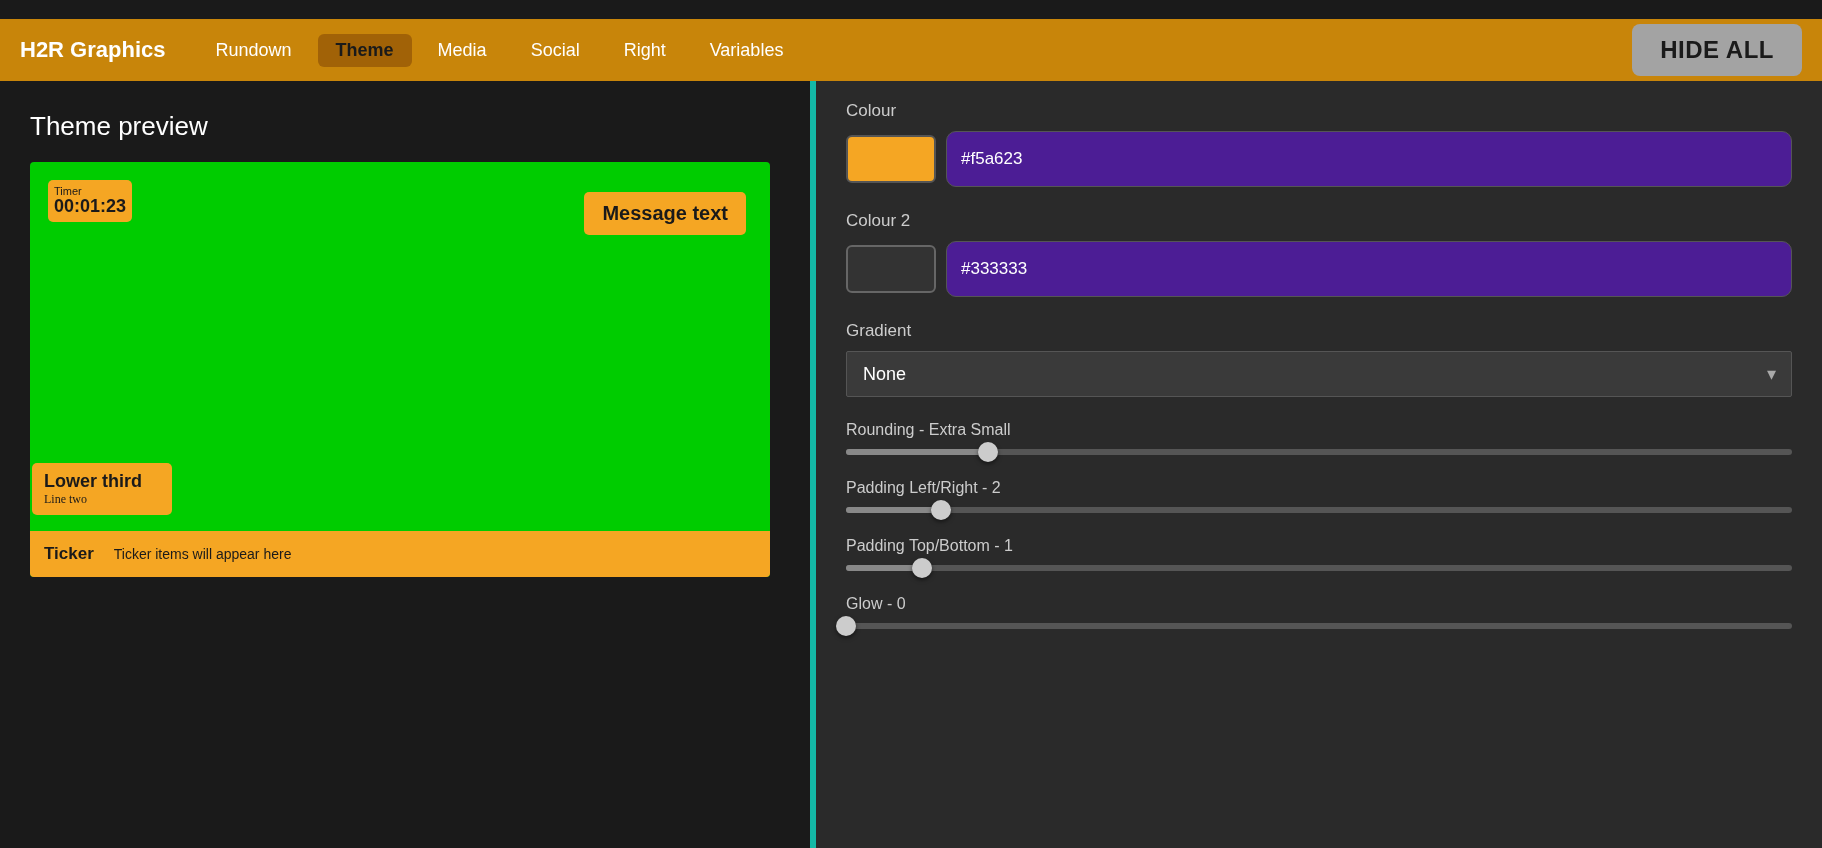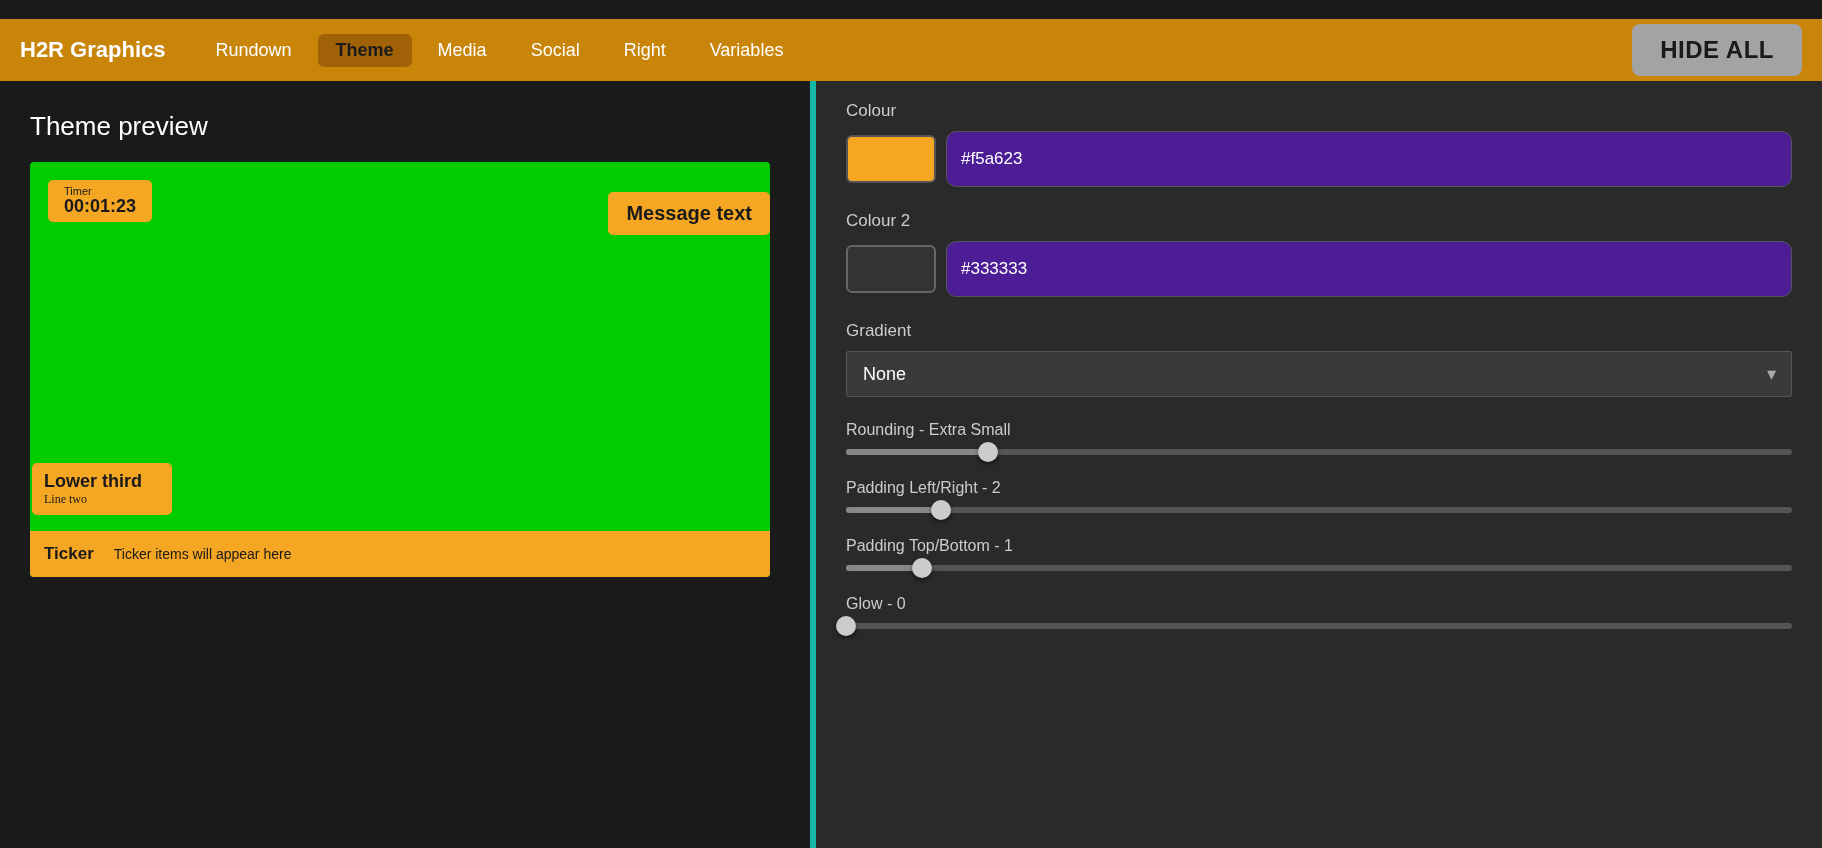--- a/index.html
+++ b/index.html
@@ -90,39 +90,39 @@
       overflow: hidden;
     }
 
     
     .widget-timer {
       position: absolute;
       top: 18px;
       left: 18px;
       background: #f5a623;
       border-radius: 5px;
-      padding: 5px 16px;
+      padding: 5px 6px;
     }
     .widget-timer .label {
       font-size: 11px;
       color: #1a1a1a;
       font-weight: 400;
     }
     .widget-timer .value {
       font-size: 18px;
       font-weight: 700;
       color: #1a1a1a;
       line-height: 1.1;
     }
 
     
     .widget-message {
       position: absolute;
       top: 30px;
-      right: 0;
+      right: 24px;
       background: #f5a623;
       border-radius: 5px;
       padding: 10px 18px;
     }
     .widget-message .text {
       font-size: 20px;
       font-weight: 600;
       color: #1a1a1a;
     }
 

